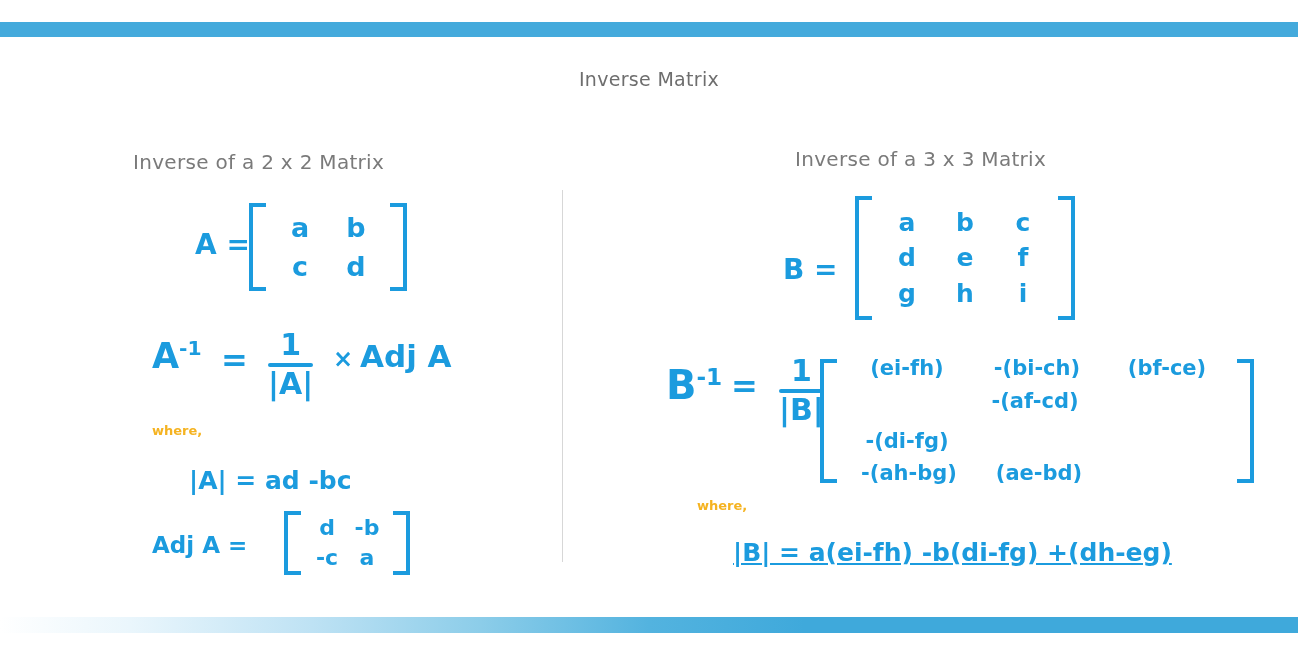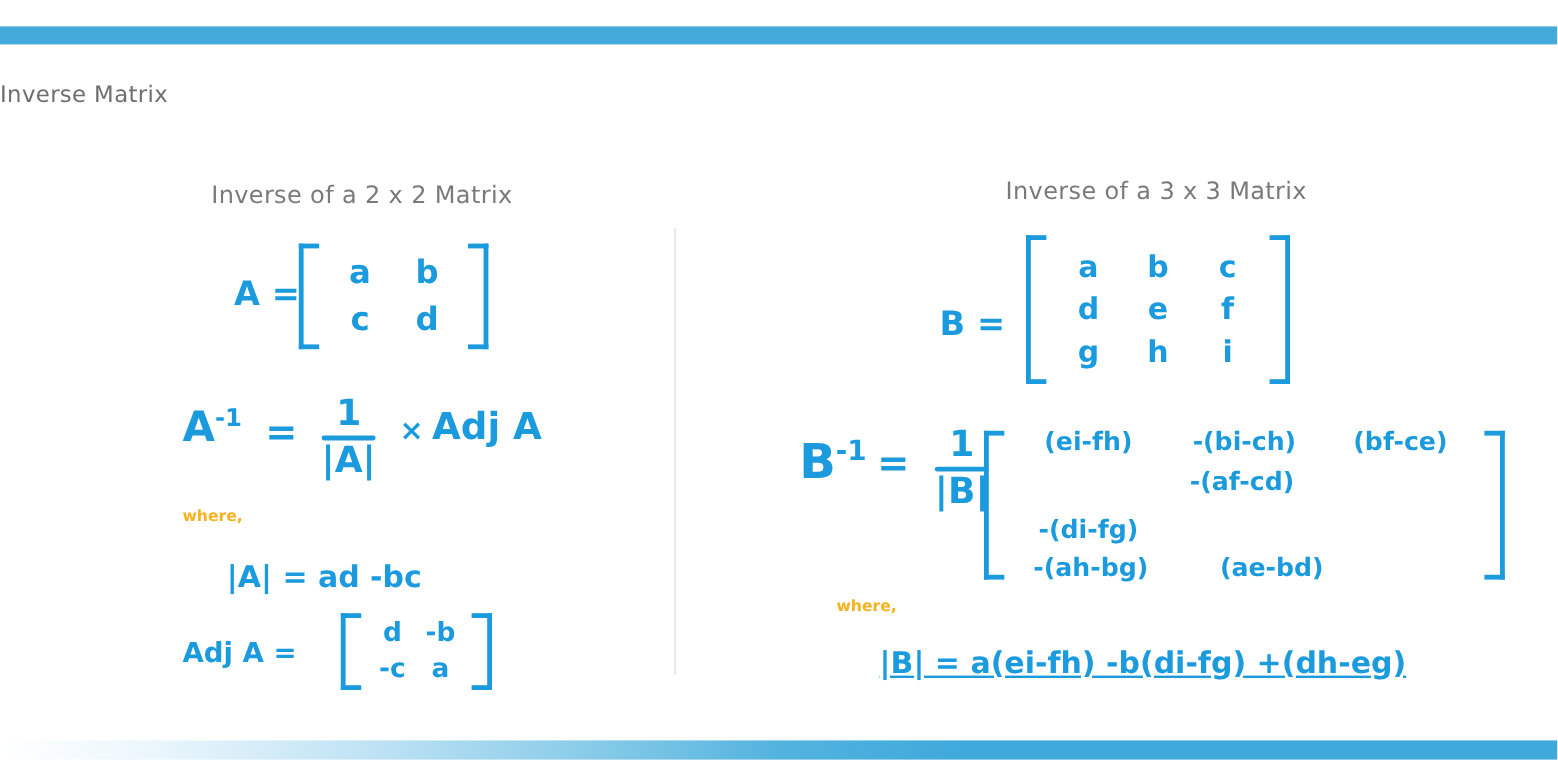--- a/index.html
+++ b/index.html
@@ -114,34 +114,33 @@
     font-size: 6.2px;
     letter-spacing: 0.55px;
   }
 
   
   .main-title {
     position: absolute;
     left: 0;
     top: 68px;
     width: 1298px;
-    text-align: left;
+    text-align: center;
     color: #6E6E6E;
     font-family: "DejaVu Sans", sans-serif;
     font-size: 19px;
     letter-spacing: 0.3px;
   }
   .sec-head {
     position: absolute;
     color: #7A7A7A;
     font-family: "DejaVu Sans", sans-serif;
     font-size: 20px;
     letter-spacing: 0.3px;
     white-space: nowrap;
-    margin-left: 43px;
   }
   .sec-head.left  { left: 133px; top: 150px; }
   .sec-head.right { left: 795px; top: 147px; }
 
   
   .divider {
     position: absolute;
     left: 562px;
     top: 190px;
     width: 1px;
@@ -320,21 +319,21 @@
         <span class="mcell" style="width:128px;">(ei-fh)</span>
         <span class="mcell" style="width:132px;">-(bi-ch)</span>
         <span class="mcell" style="width:128px;">(bf-ce)</span>
       </div>
       <div class="mrow" style="font-size:21px; line-height:1.55;">
         <span class="mcell" style="width:128px;margin-top:40px;">-(di-fg)</span>
         <span class="mcell" style="width:128px;">-(af-cd)</span>
       </div>
       <div class="mrow" style="font-size:21px; line-height:1.55;">
         <span class="mcell" style="width:132px;">-(ah-bg)</span>
-        <span class="mcell" style="width:128px;text-align:right;">(ae-bd)</span>
+        <span class="mcell" style="width:128px;">(ae-bd)</span>
       </div>
     </div>
     <div class="brk brk-r"></div>
   </div>
 
   <div class="where" style="left:697px; top:498px;">where,</div>
 
   <div class="math" style="left:733px; top:538px; font-size:25px;text-decoration:underline;">|B| = a(ei-fh) -b(di-fg) +(dh-eg)</div>
 
   <div class="bottom-bar"></div>

